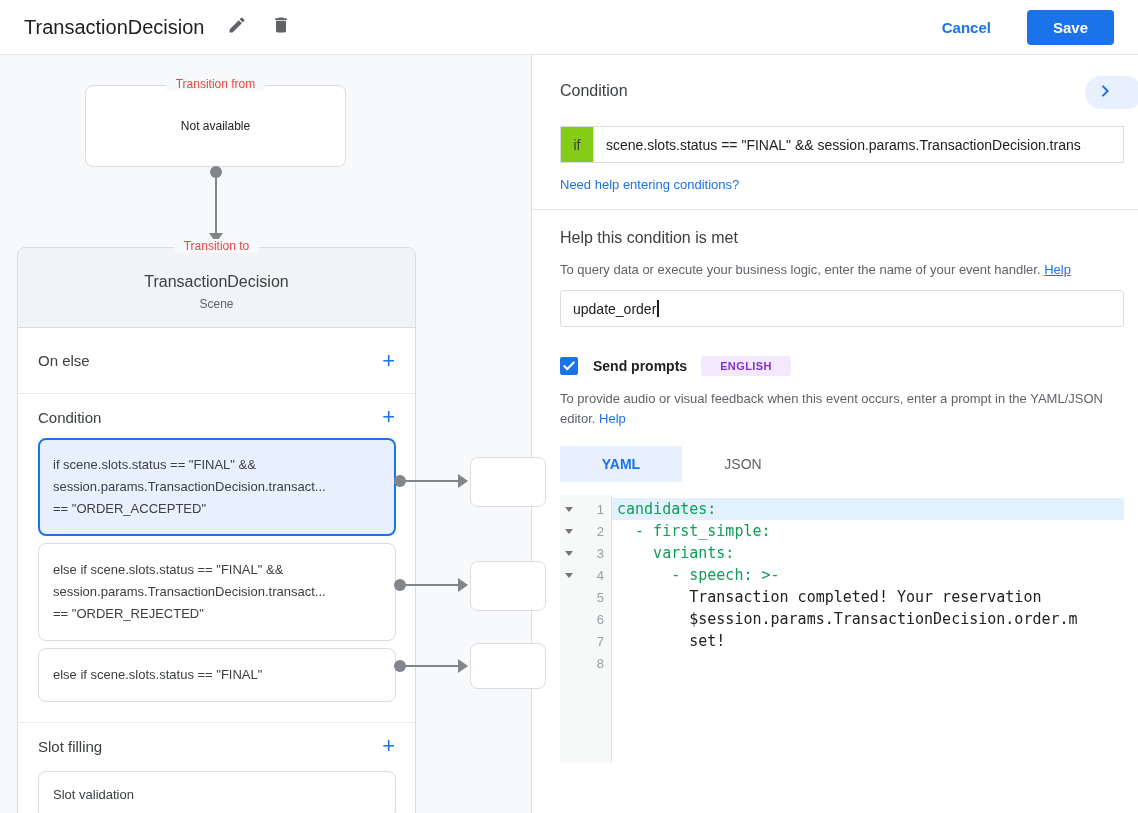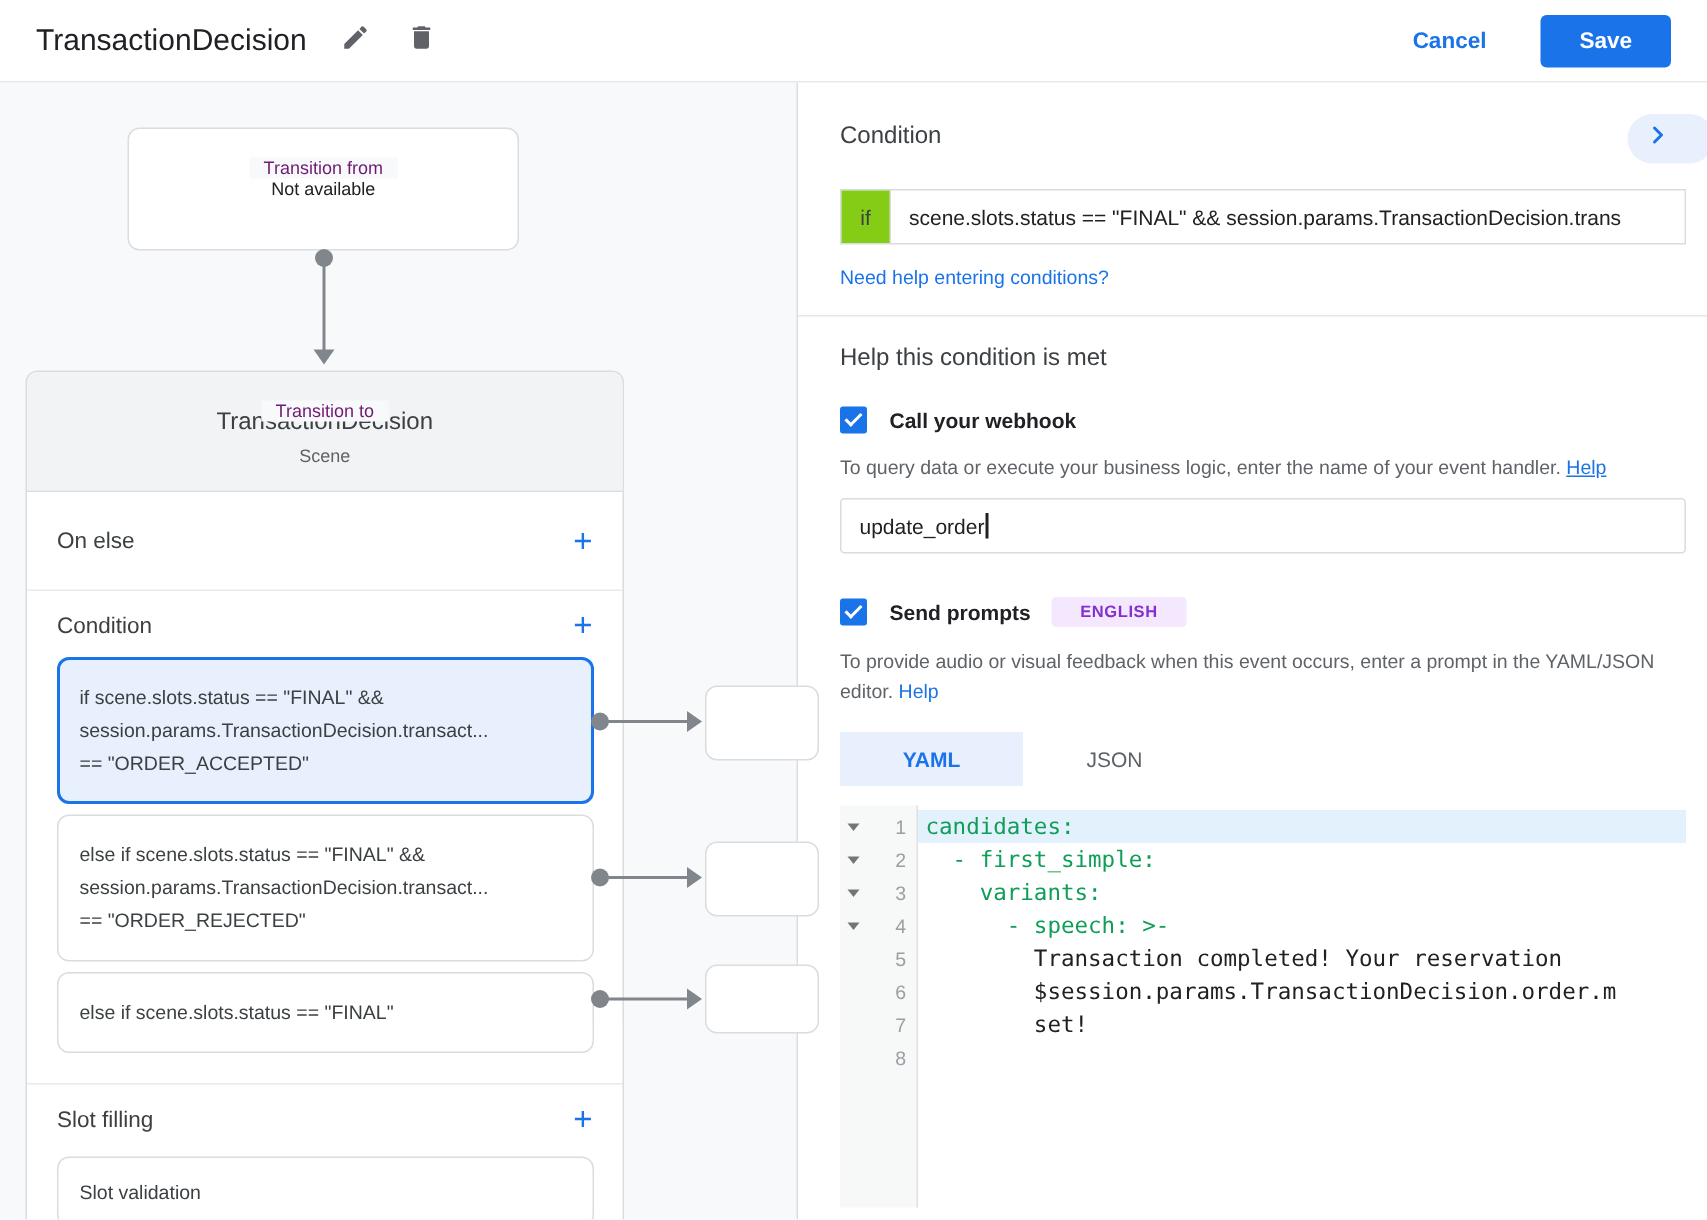--- a/index.html
+++ b/index.html
@@ -14,21 +14,21 @@
     align-items:center; justify-content:center; cursor:pointer; color:#5f6368; }
   .spacer { flex:1; }
   .cancel-btn { color:#1a73e8; font-size:15px; font-weight:bold; margin-right:36px; cursor:pointer; }
   .save-btn { background:#1a73e8; color:#fff; font-size:15px; font-weight:bold;
     padding:9px 26px; border-radius:4px; border:none; cursor:pointer; }
 
   
   .main { position:relative; height:758px; background:#f8f9fa; overflow:hidden; }
 
   .legend { position:absolute; top:-9px; left:50%; transform:translateX(-50%);
-    background:#f8f9fa; padding:0 10px; font-size:12px; color:#701a75; white-space:nowrap;margin-top:28px; }
+    background:#f8f9fa; padding:0 10px; font-size:12px; color:#ef4444; white-space:nowrap; }
 
   .tfrom-box { position:absolute; left:85px; top:30px; width:261px; height:82px;
     background:#fff; border:1px solid #dadce0; border-radius:8px;
     display:flex; align-items:center; justify-content:center; }
   .tfrom-value { font-size:12px; color:#202124; }
 
   .dot { position:absolute; width:12px; height:12px; border-radius:50%; background:#80868b; z-index:3; }
   .vline { position:absolute; left:215px; top:117px; width:2px; height:62px; background:#80868b; }
   .vhead { position:absolute; left:209px; top:178px; width:0; height:0;
     border-left:7px solid transparent; border-right:7px solid transparent; border-top:10px solid #80868b; }
@@ -231,24 +231,20 @@
         <div class="if-expr">scene.slots.status == "FINAL" &amp;&amp; session.params.TransactionDecision.trans</div>
       </div>
       <span class="help-link">Need help entering conditions?</span>
     </div>
 
     <div class="rp-divider"></div>
 
     <div class="rp-inner when-head">
       <div class="rp-h2">Help this condition is met</div>
 
-      <div class="check-row">
-        <div class="checkbox"></div>
-        <div class="check-label">Call your webhook</div>
-      </div>
       <div class="desc">
         <span>To query data or execute your business logic, enter the name of your event handler.</span>
         <span class="link u">Help</span>
       </div>
       <div class="text-input">
         <span>update_order</span>
         <span class="caret"></span>
       </div>
 
       <div class="check-row prompts-row">

